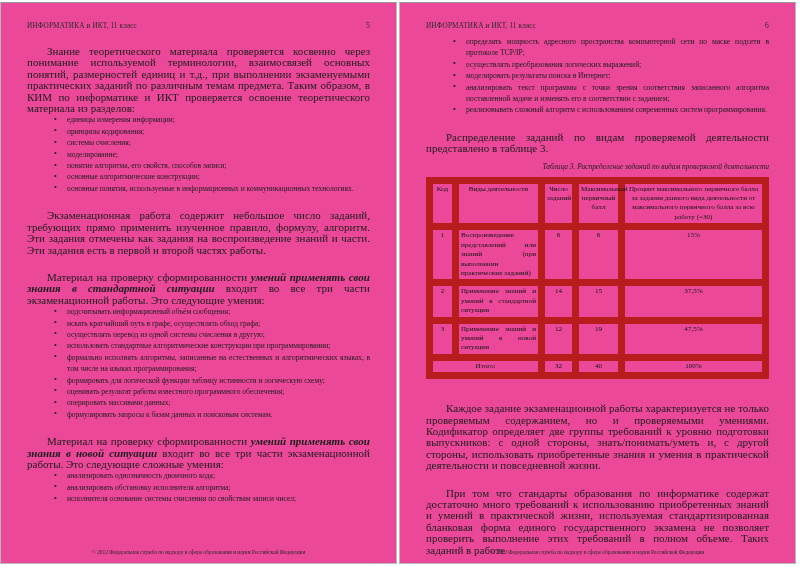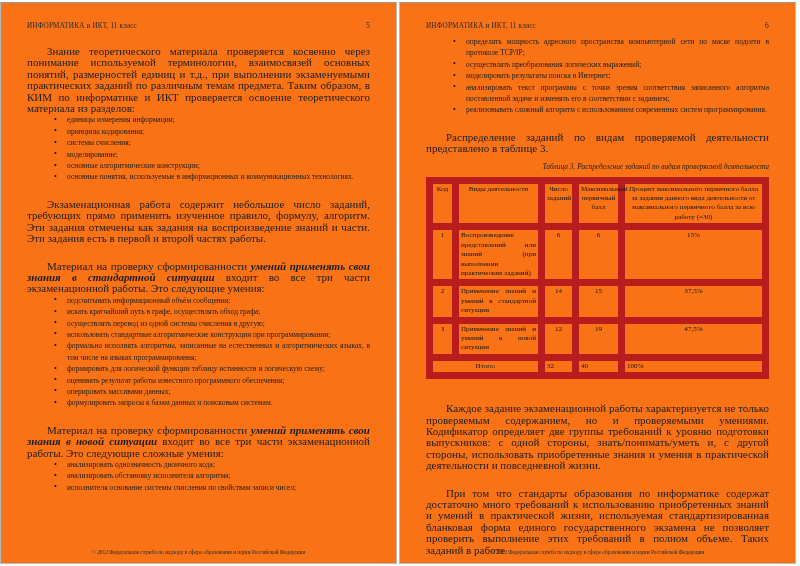--- a/index.html
+++ b/index.html
@@ -20,21 +20,21 @@
     height: 566px;
     background: #ffffff;
   }
   .page {
     position: relative;
     width: 397px;
     height: 562px;
     box-sizing: border-box;
     border: 1px solid #b8b8b8;
     border-top-color: #9a9a9a;
-    background: #f97316;
+    background: #ec4899;
     padding: 18px 26px 6px 26px;
     margin-top: 2px;
   }
   .page.left { margin-right: 2px; }
   .page-inner {
     position: relative;
     height: 100%;
   }
   .pg-header {
     display: flex;
@@ -106,21 +106,21 @@
   }
   table.dist th { text-align: center; }
   .col-code   { width: 26px; }
   .col-kind   { width: 86px; }
   .col-num    { width: 34px; }
   .col-max    { width: 46px; }
   .col-pct    { width: 144px; }
 
   td.c { text-align: center; }
   td.kindcell { text-align: justify; }
-  .totals td { }
+  .totals td { text-align: center; }
   .totals td.totlabel { text-align: center; }
 
   .footer {
     position: absolute;
     left: 0;
     right: 0;
     bottom: 2px;
     text-align: center;
     font-size: 5.4px;
     color: #2b2b2b;
@@ -140,20 +140,21 @@
         <span class="hd-num">5</span>
       </div>
 
       <p class="para">Знание теоретического материала проверяется косвенно через понимание используемой терминологии, взаимосвязей основных понятий, размерностей единиц и т.д., при выполнении экзаменуемыми практических заданий по различным темам предмета. Таким образом, в КИМ по информатике и ИКТ проверяется освоение теоретического материала из разделов:</p>
 
       <ul class="blist">
         <li>единицы измерения информации;</li>
         <li>принципы кодирования;</li>
         <li>системы счисления;</li>
         <li>моделирование;</li>
+        <li>понятие алгоритма, его свойств, способов записи;</li>
         <li>основные алгоритмические конструкции;</li>
         <li>основные понятия, используемые в информационных и коммуникационных технологиях.</li>
       </ul>
 
       <p class="para">Экзаменационная работа содержит небольшое число заданий, требующих прямо применить изученное правило, формулу, алгоритм. Эти задания отмечены как задания на воспроизведение знаний и части. Эти задания есть в первой и второй частях работы.</p>
 
       <p class="para"><span>Материал на проверку сформированности </span><span class="bi">умений применять свои знания в стандартной ситуации</span><span> входит во все три части экзаменационной работы. Это следующие умения:</span></p>
 
       <ul class="blist">
         <li>подсчитывать информационный объём сообщения;</li>

